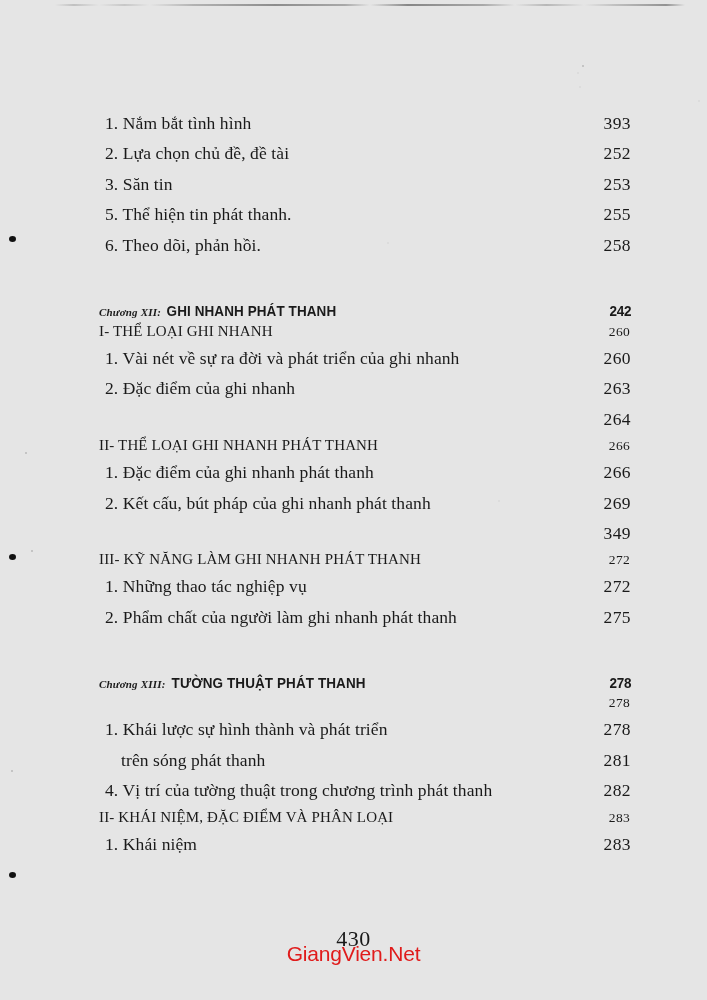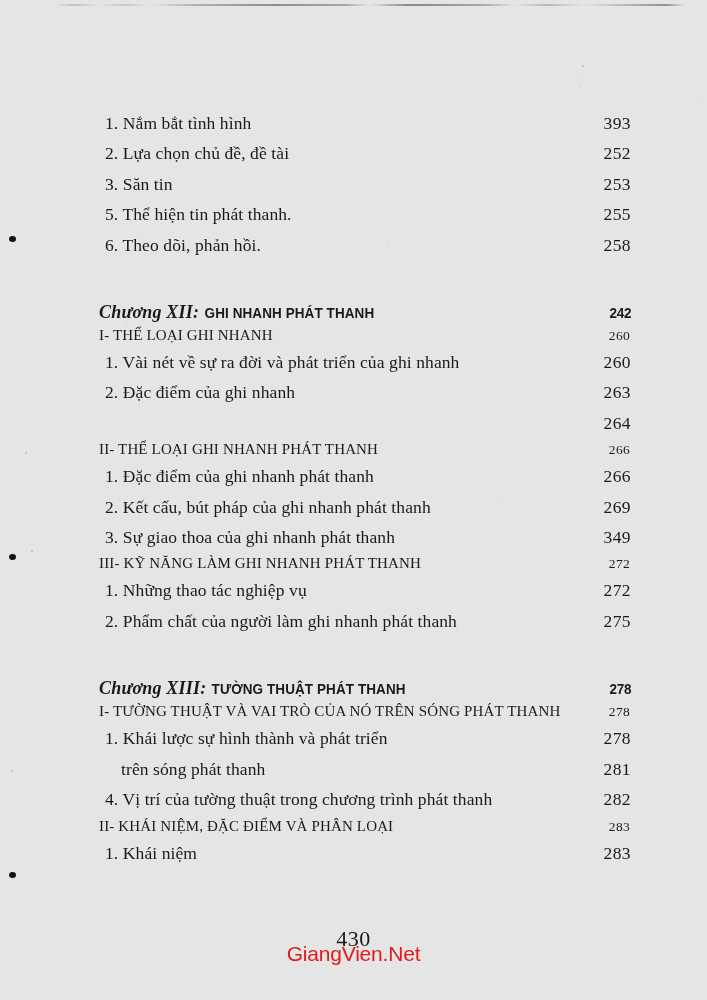--- a/index.html
+++ b/index.html
@@ -113,21 +113,21 @@
 
   
   .chapter {
     align-items: baseline;
     margin-top: 26px;
     margin-bottom: 1px;
   }
   .chapter .ch-prefix {
     font-style: italic;
     font-weight: bold;
-    font-size: 18px;
+    font-size: 11px;
     letter-spacing: .2px;
     white-space: nowrap;
   }
   .chapter .ch-title {
     font-family: "Liberation Sans Narrow", "Liberation Sans", sans-serif;
     font-weight: bold;
     font-size: 14.5px;
     letter-spacing: .1px;
     transform: scaleX(.93);
     transform-origin: left center;
@@ -263,21 +263,20 @@
         <span class="label">1. Đặc điểm của ghi nhanh phát thanh</span>
         <span class="spacer"></span>
         <span class="pg">266</span>
       </div>
       <div class="row entry">
         <span class="label">2. Kết cấu, bút pháp của ghi nhanh phát thanh</span>
         <span class="spacer"></span>
         <span class="pg">269</span>
       </div>
       <div class="row entry">
-        <span class="label">3. Sự giao thoa của ghi nhanh phát thanh</span>
         <span class="spacer"></span>
         <span class="pg">349</span>
       </div>
       <div class="row section">
         <span class="label">III- KỸ NĂNG LÀM GHI NHANH PHÁT THANH</span>
         <span class="spacer"></span>
         <span class="pg">272</span>
       </div>
       <div class="row entry">
         <span class="label">1. Những thao tác nghiệp vụ</span>
@@ -290,21 +289,20 @@
         <span class="pg">275</span>
       </div>
       <div class="gap-after-block"></div>
       <div class="row chapter">
         <span class="ch-prefix">Chương XIII:</span>
         <span class="ch-title">TƯỜNG THUẬT PHÁT THANH</span>
         <span class="spacer"></span>
         <span class="pg">278</span>
       </div>
       <div class="row section">
-        <span class="label">I- TƯỜNG THUẬT VÀ VAI TRÒ CỦA NÓ TRÊN SÓNG PHÁT THANH</span>
         <span class="spacer"></span>
         <span class="pg">278</span>
       </div>
       <div class="row entry">
         <span class="label">1. Khái lược sự hình thành và phát triển</span>
         <span class="spacer"></span>
         <span class="pg">278</span>
       </div>
       <div class="row entry cont">
         <span class="label">trên sóng phát thanh</span>

